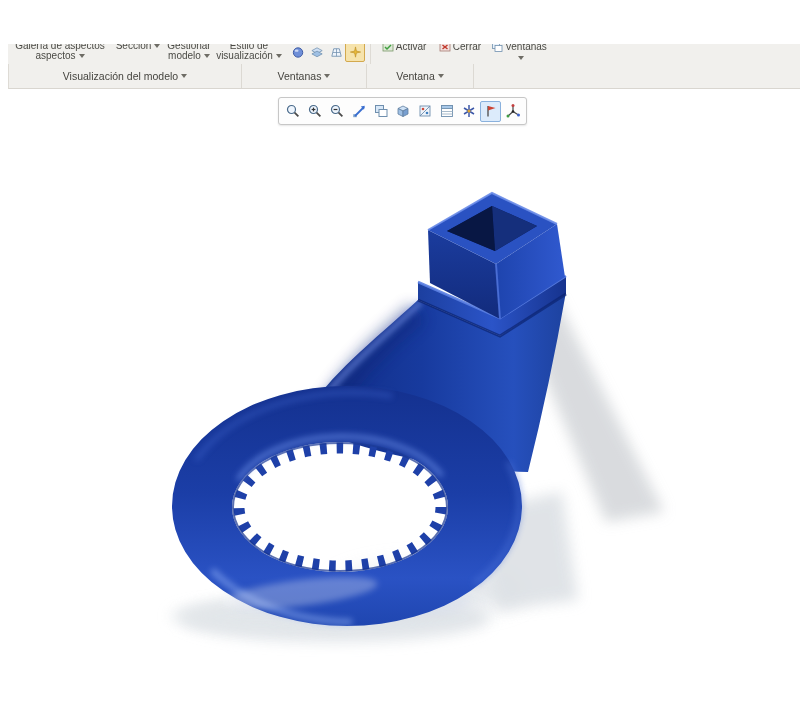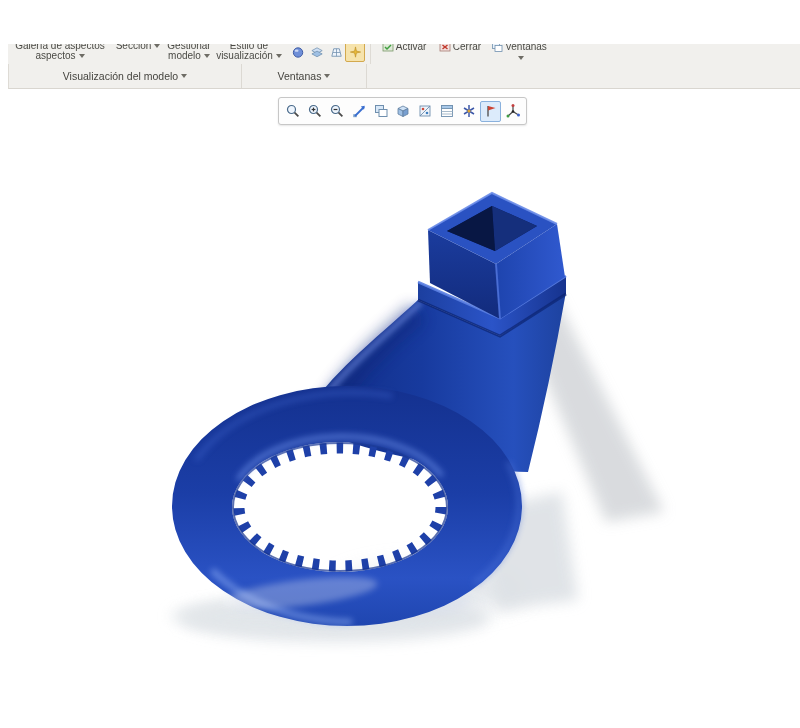--- a/index.html
+++ b/index.html
@@ -211,20 +211,24 @@
 
   <div class="row2">
     <div class="grp g1">
       <span>Visualización del modelo</span>
       <i class="arr"></i>
     </div>
     <div class="grp g2">
       <span>Ventanas</span>
       <i class="arr"></i>
     </div>
+    <div class="grp g3">
+      <span>Ventana</span>
+      <i class="arr"></i>
+    </div>
     <div class="grp-fill"></div>
   </div>
 
   <div class="gtoolbar">
 
     <div class="gbtn">
       <svg width="16" height="16" viewBox="0 0 16 16">
         <circle cx="6.5" cy="6.5" r="4" fill="#eef5fd" stroke="#4a6a8a" stroke-width="1.2"></circle>
         <line x1="9.6" y1="9.6" x2="13.4" y2="13.4" stroke="#4a4a4a" stroke-width="1.8"></line>
       </svg>

